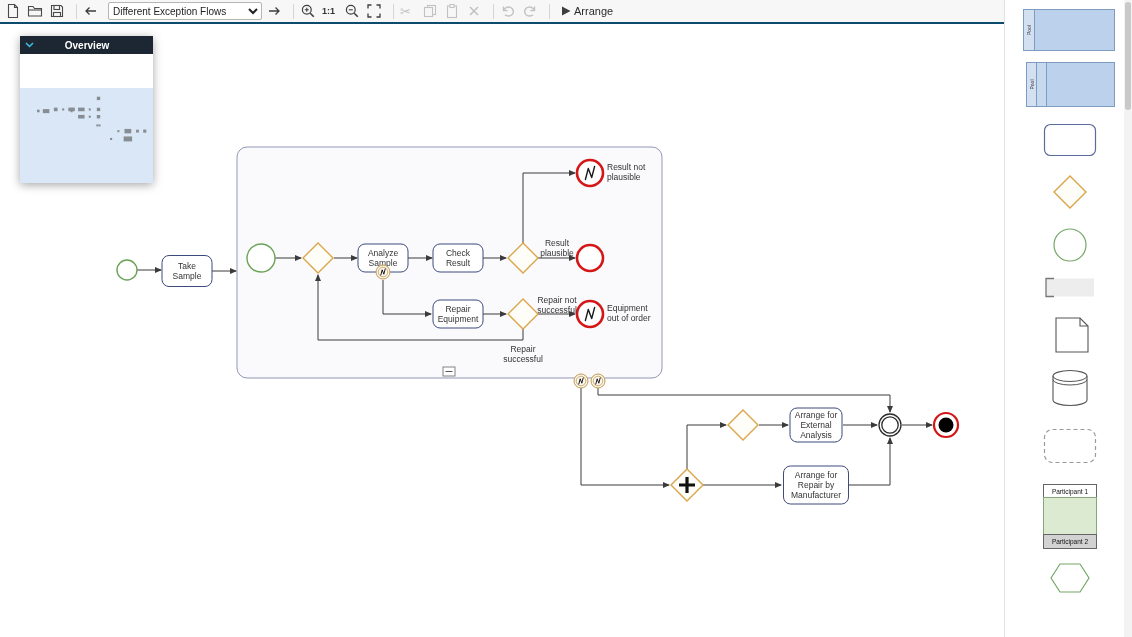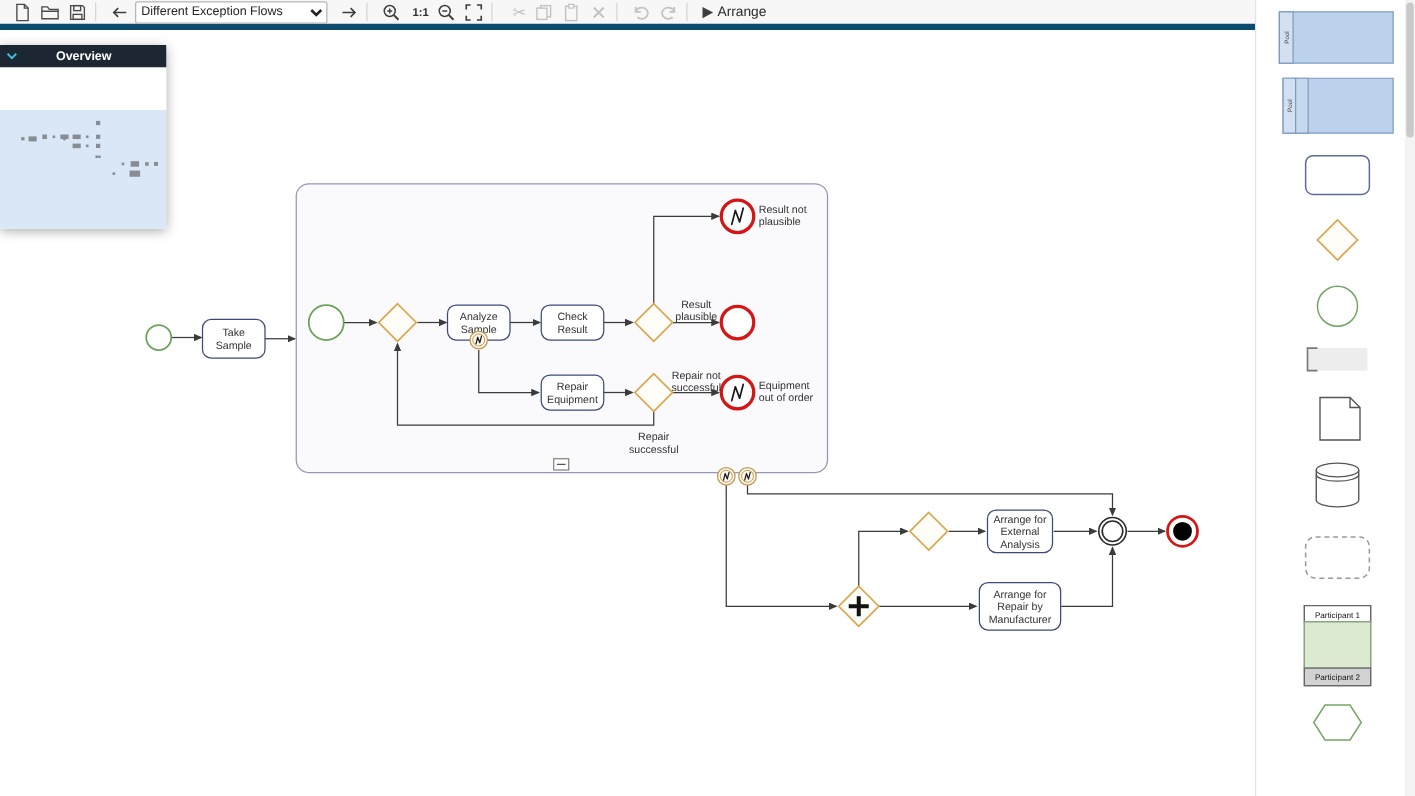--- a/index.html
+++ b/index.html
@@ -2,40 +2,40 @@
 <html><head>
 <meta charset="utf-8">
 <style>
   * { margin:0; padding:0; box-sizing:border-box; }
   html,body { width:1132px; height:637px; overflow:hidden; background:#fff;
               font-family:"Liberation Sans", sans-serif; }
   .app { position:relative; width:1132px; height:637px; background:#fff; }
 
   
   .toolbar { position:absolute; left:0; top:0; width:1004px; height:24px;
-             background:#f7f7f7; border-bottom:5px solid #0c4a6e;
+             background:#f7f7f7; border-bottom:2px solid #0c4a6e;
              display:flex; align-items:center; padding:0 5px; gap:1px; }
   .tb-btn { width:21px; height:21px; border:none; background:transparent; padding:0;
-            display:flex; align-items:center; justify-content:flex-end; cursor:pointer; }
+            display:flex; align-items:center; justify-content:flex-start; cursor:pointer; }
   .tb-sep { width:1px; height:15px; background:#d6d6d6; margin:0 5px; flex:0 0 1px; }
   .tb-label { font-size:9px; color:#333; font-weight:bold; }
   .tb-text { font-size:11px; color:#2b2b2b; margin-left:2px; }
   select.sample-select { height:18px; width:154px; font-size:10px; color:#222;
                          border:1px solid #b5b5b5; background:#fff; border-radius:2px;
                          margin:0 3px; font-family:"Liberation Sans",sans-serif; }
   .glyph-dim { font-size:13px; color:#c2c2c2; line-height:1; }
 
   
   .canvas { position:absolute; left:0; top:24px; width:1004px; height:613px; background:#fff; }
   #diagram-svg { position:absolute; left:0; top:0; }
   #diagram-svg text, #minimap-svg text { font-family:"Liberation Sans",sans-serif; }
   .dlabel { font-size:8.5px; fill:#333; }
 
   
-  .overview { position:absolute; left:0; top:12px; width:133px;
+  .overview { position:absolute; left:20px; top:12px; width:133px;
               background:#fff; box-shadow:0 2px 9px rgba(0,0,0,.35); z-index:5; }
   .ov-header { height:18px; background:#1c2733; display:flex; align-items:center; }
   .ov-chevron { margin-left:5px; flex:0 0 auto; display:flex; }
   .ov-title { flex:1; text-align:center; color:#fff; font-size:10px; font-weight:bold;
               margin-right:13px; }
   .ov-white { height:34px; background:#fff; }
   .ov-map { height:95px; background:#d9e7f6; position:relative; }
 
   
   .palette { position:absolute; left:1004px; top:0; width:128px; height:637px;

